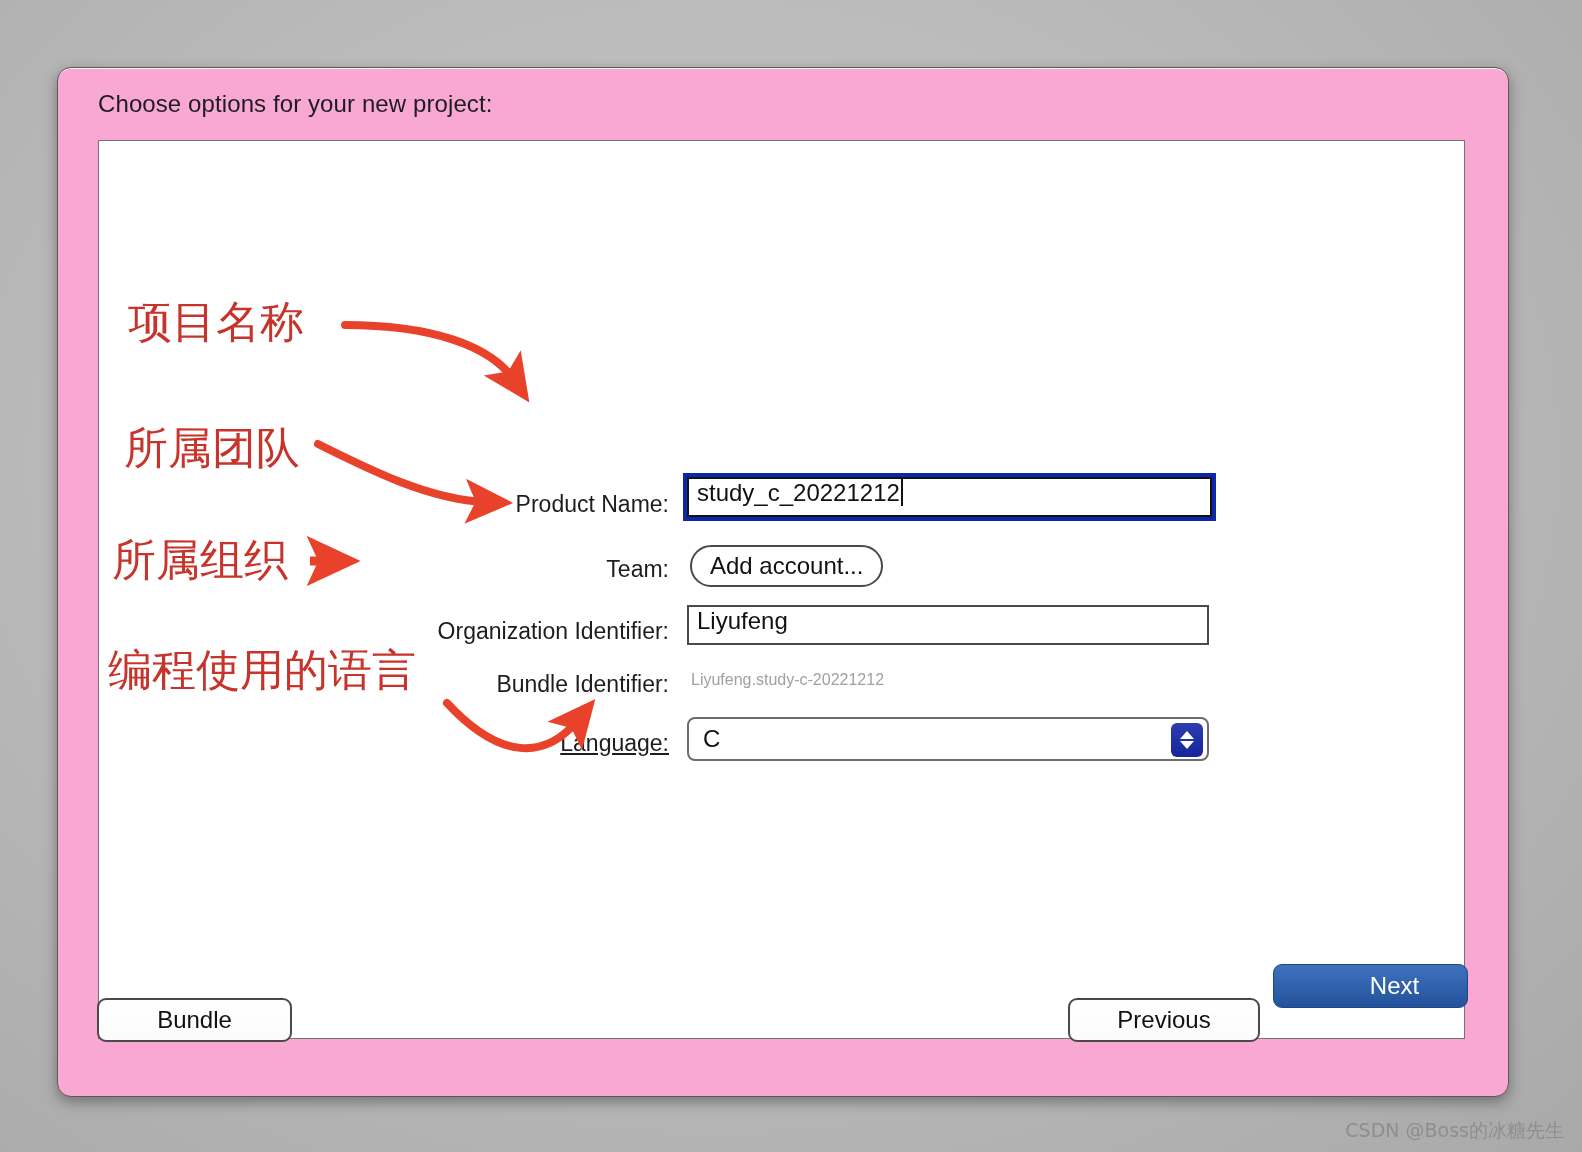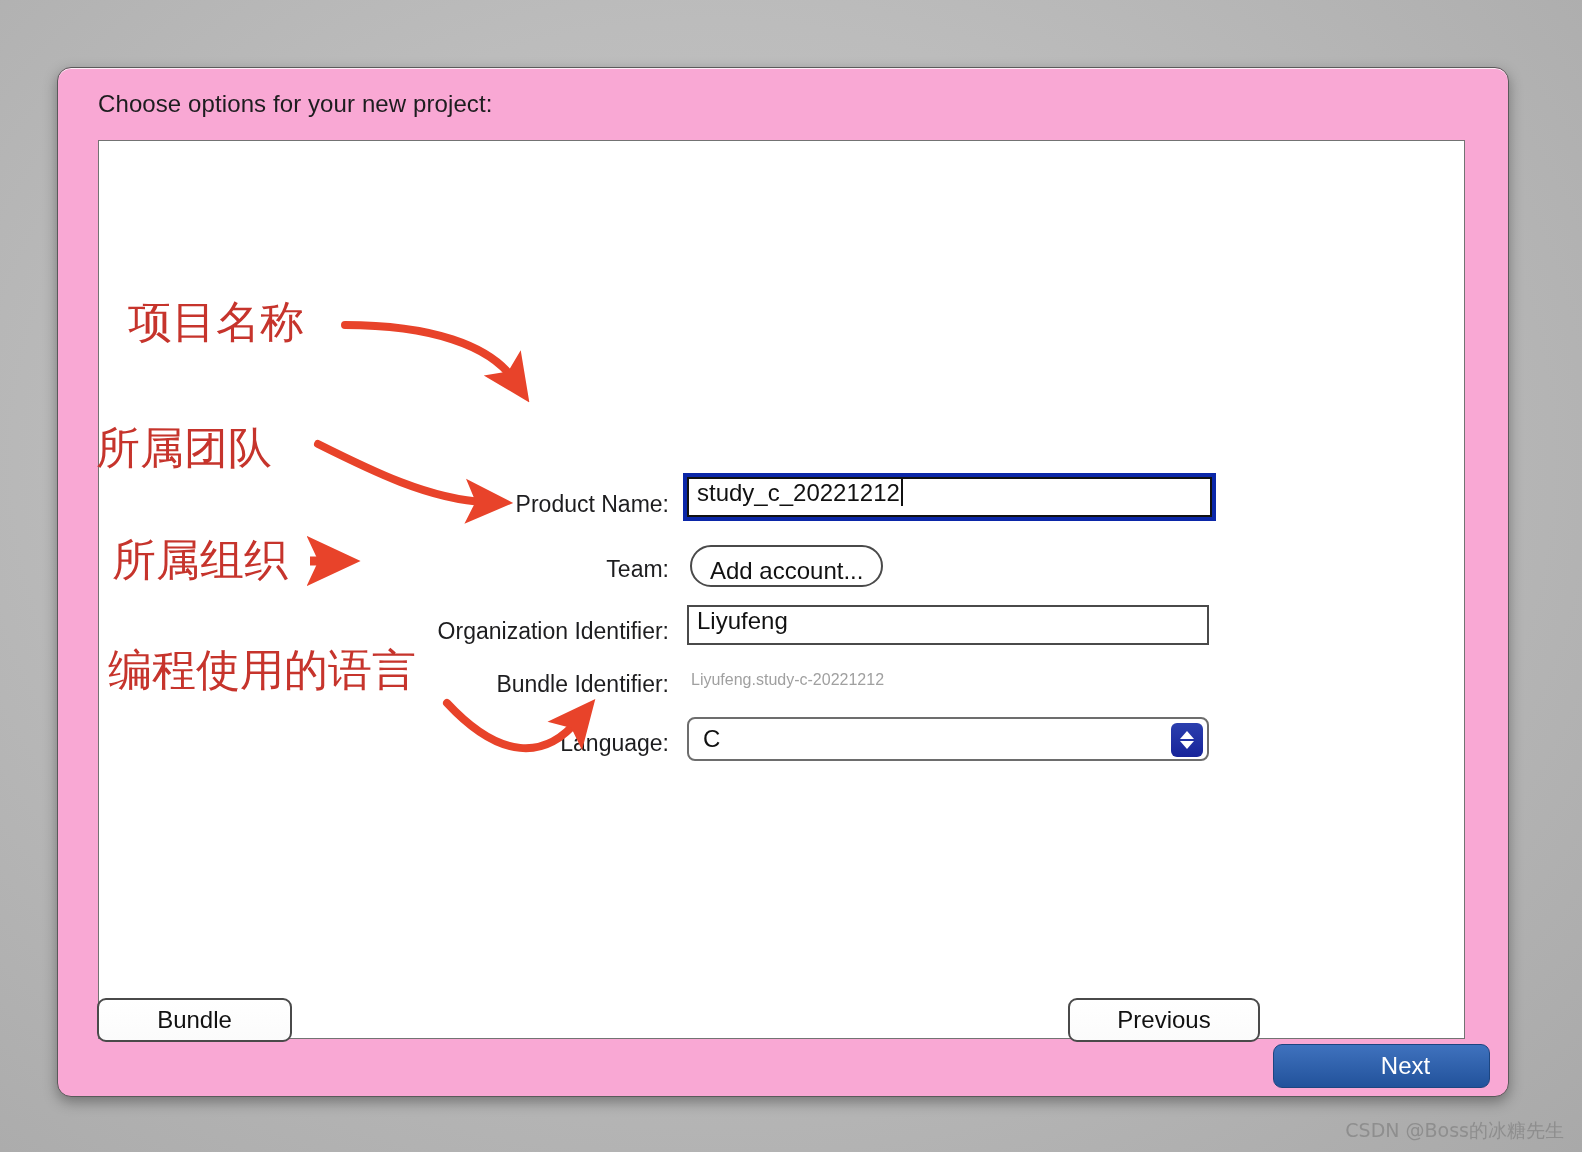--- a/index.html
+++ b/index.html
@@ -214,69 +214,69 @@
     <div>
       <div class="field-label label-col" style="top:350px;">Product Name:</div>
       <div class="text-field focused" style="left:588px; top:336px; width:525px;" title="Product Name">
         <span>study_c_20221212</span>
           <span class="caret"></span>
       </div>
     </div>
 
     <div>
       <div class="field-label label-col" style="top:415px;">Team:</div>
-      <div class="push-button" style="left:591px; top:404px;align-items:flex-end;">
+      <div class="push-button" style="left:591px; top:404px;">
         <span>Add account...</span>
       </div>
     </div>
 
     <div>
       <div class="field-label label-col" style="top:477px;">Organization Identifier:</div>
       <div class="text-field" style="left:588px; top:464px; width:522px;" title="Organization Identifier">
         <span>Liyufeng</span>
       </div>
     </div>
 
     <div>
       <div class="field-label label-col" style="top:530px;">Bundle Identifier:</div>
       <div class="static-value" style="left:592px; top:530px;">Liyufeng.study-c-20221212</div>
     </div>
 
     <div>
-      <div class="field-label label-col" style="top:589px;">Language:</div>
+      <div class="field-label label-col" style="top:589px;text-decoration:underline;">Language:</div>
       <div class="popup-button" style="left:588px; top:576px; width:522px;">
         <span>C</span>
         <span class="popup-stepper">
           <span class="chev up"></span>
           <span class="chev down"></span>
         </span>
       </div>
     </div>
 
   </div>
 
   <div class="btn btn-secondary" style="left:39px; top:930px; width:195px;">
     <span>Bundle</span>
   </div>
 
   <div class="btn btn-secondary" style="left:1010px; top:930px; width:192px;">
     <span>Previous</span>
   </div>
 
-  <div class="btn btn-primary" style="left:1215px; top:976px; width:217px;padding-left:48px;">
+  <div class="btn btn-primary" style="left:1215px; top:896px; width:195px;padding-left:48px;">
     <span>Next</span>
   </div>
 
 </div>
 
 <div class="annot-layer">
 
   <div class="annot-text" style="left:128px; top:300px;">项目名称</div>
 
-  <div class="annot-text" style="left:96px; top:426px;">所属团队</div>
+  <div class="annot-text" style="left:124px; top:426px;">所属团队</div>
 
   <div class="annot-text" style="left:112px; top:538px;">所属组织</div>
 
   <div class="annot-text" style="left:108px; top:648px;">编程使用的语言</div>
 
   <svg width="1582" height="1152" style="position:absolute;left:0;top:0;">
     <defs>
       <marker id="ah" markerWidth="6" markerHeight="6" refX="2.6" refY="3" orient="auto" markerUnits="strokeWidth">
         <path d="M0,0.2 L6,3 L0,5.8 L1.3,3 Z" fill="#e8432a"></path>
       </marker>

